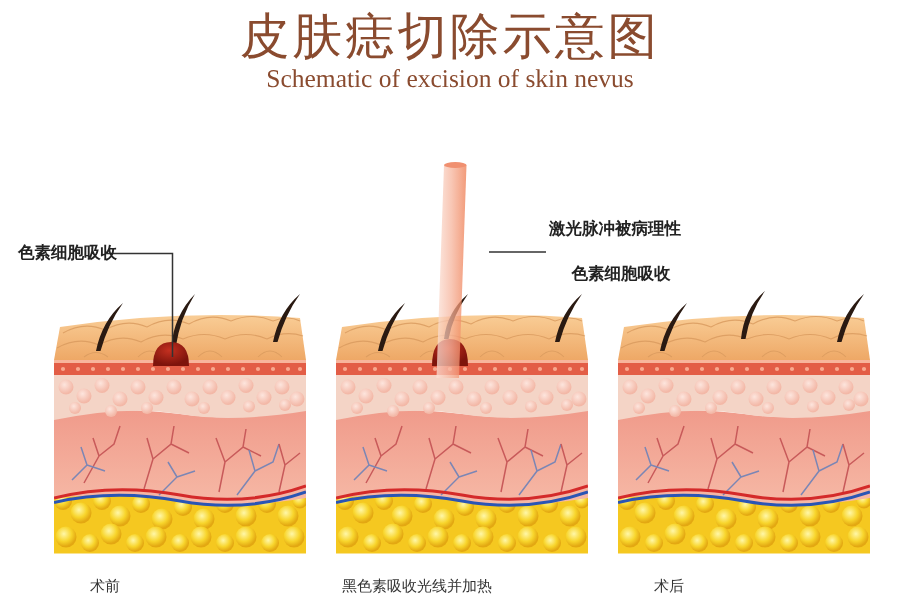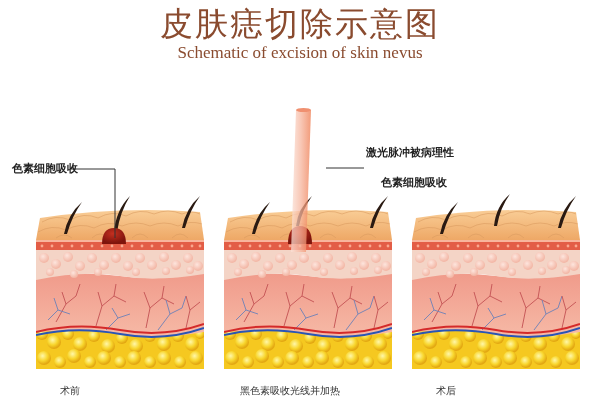--- a/index.html
+++ b/index.html
@@ -173,14 +173,14 @@
 <svg class="block" style="left:412px" width="168" height="180" viewBox="0 0 168 180">
   <use href="#skinBlock"></use>
   <path d="M82 34 Q84 14 98 2 Q88 16 85 34 Z" fill="#2a1a12"></path>
 </svg>
 
 <div class="label" style="left:12px;top:162px">色素细胞吸收</div>
 <div class="label" style="left:366px;top:146px">激光脉冲被病理性</div>
 <div class="label" style="left:381px;top:176px">色素细胞吸收</div>
 
 <div class="caption" style="left:60px;width:120px">术前</div>
-<div class="caption" style="left:240px;width:160px">黑色素吸收光线并加热</div>
+<div class="caption" style="left:228px;width:160px">黑色素吸收光线并加热</div>
 <div class="caption" style="left:436px;width:120px">术后</div>
 
 </body></html>

